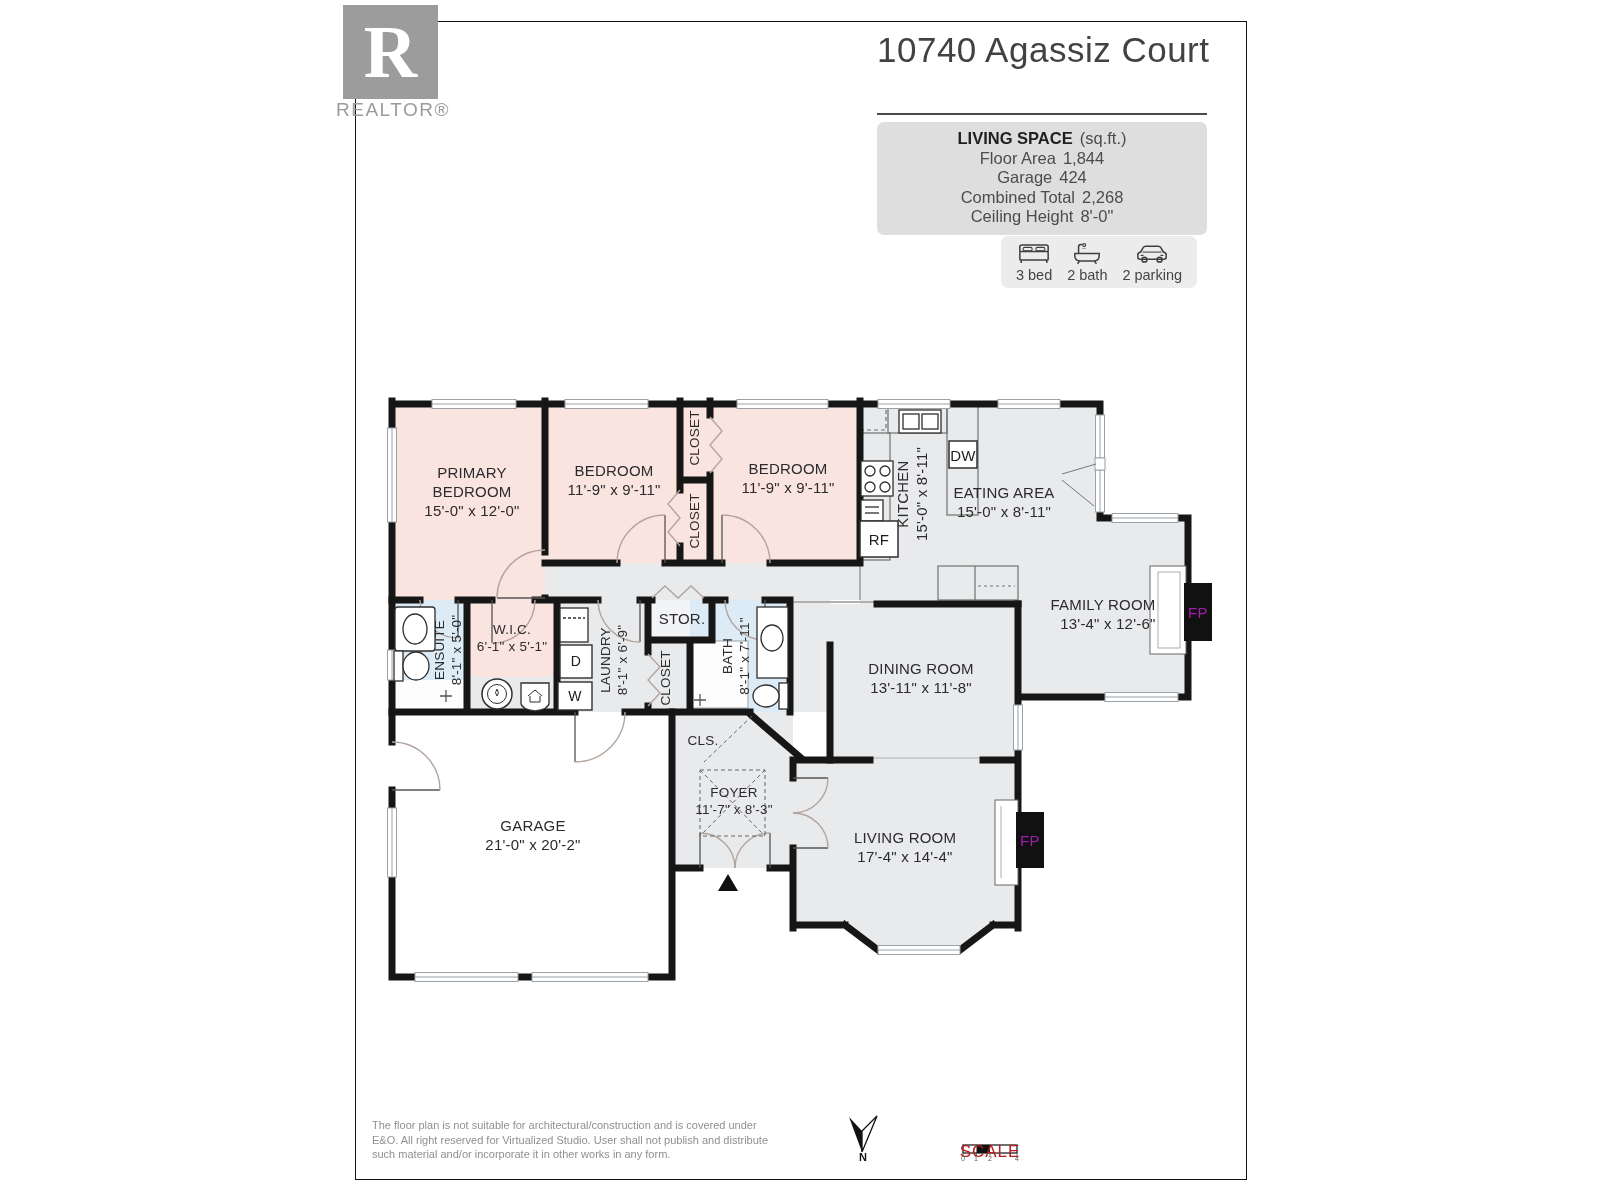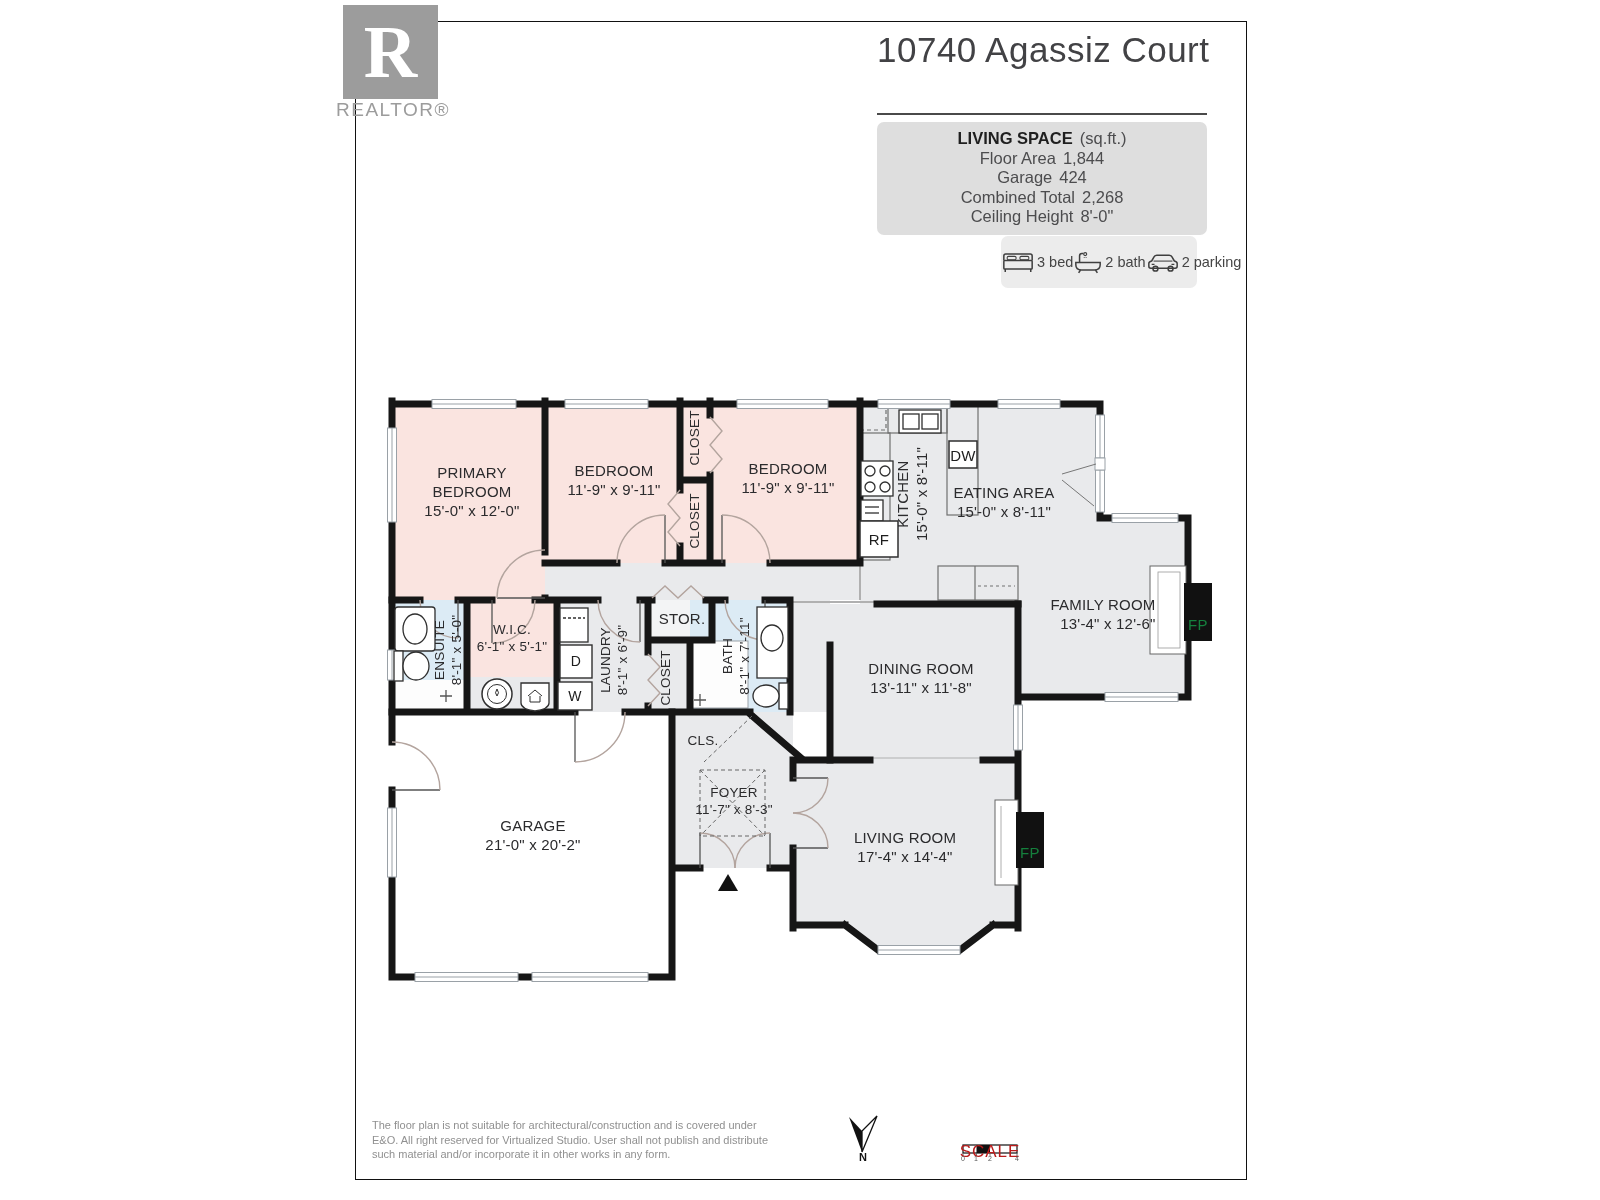--- a/index.html
+++ b/index.html
@@ -16,36 +16,36 @@
   .addr{position:absolute;left:877px;top:32px;font-size:35px;font-weight:300;
         color:#424245;line-height:1.04;letter-spacing:.5px;}
   .rule{position:absolute;left:877px;top:113px;width:330px;height:1.5px;background:#4a4a4a;}
   .lstable{position:absolute;left:877px;top:122px;width:330px;box-sizing:border-box;
            background:#dedede;border-radius:7px;padding:7px 13px 8px 13px;
            font-size:16.5px;color:#4c4c4e;line-height:19.5px;}
   .lsrow{display:flex;justify-content:center;gap:7px;}
   .lsrow .t{font-weight:bold;color:#1f1f1f;}
   .features{position:absolute;left:1001px;top:236px;width:196px;height:52px;
             background:#ececec;border-radius:7px;display:flex;align-items:center;justify-content:space-evenly;}
-  .feat{display:flex;flex-direction:row;align-items:center;gap:2px;}
+  .feat{display:flex;flex-direction:column;align-items:center;gap:2px;}
   .feat svg{display:block;}
   .feat .flabel{font-size:14.5px;color:#454545;white-space:nowrap;}
   
   svg.plan{position:absolute;left:0;top:0;}
   .win rect{fill:#fff;stroke:#9aa1a7;stroke-width:1;}
   .win line{stroke:#9aa1a7;stroke-width:1;}
   
   .lbl{position:absolute;transform:translate(-50%,-50%);text-align:center;color:#2b2b2d;
        font-size:15px;line-height:1.28;white-space:nowrap;letter-spacing:.2px;}
   .lbl.v{transform:translate(-50%,-50%) rotate(-90deg);}
   .lbl .wrapname{white-space:normal;width:130px;}
   .lbl.s13{font-size:13.5px;}
   .app{position:absolute;transform:translate(-50%,-50%);font-size:14px;color:#1d1d1d;letter-spacing:.3px;}
   .app.big{font-size:15px;}
-  .app.white{color:#15803d;font-size:15px;margin-top:12px;}
+  .app.white{color:#a21caf;font-size:15px;}
   
   .disclaimer{position:absolute;left:372px;top:1118px;width:408px;font-size:11px;
               line-height:14.5px;color:#909090;}
   .north-label{position:absolute;left:863px;top:1151px;transform:translateX(-50%);
                font-size:11px;font-weight:bold;color:#111;}
   .scale-label{position:absolute;left:990px;top:1122px;transform:translateX(-50%);
                font-size:17px;font-weight:300;letter-spacing:1px;color:#b91c1c;margin-top:20px;}
   .tick{position:absolute;top:1155px;transform:translateX(-50%);font-size:7px;color:#555;}
 </style>
 </head>

